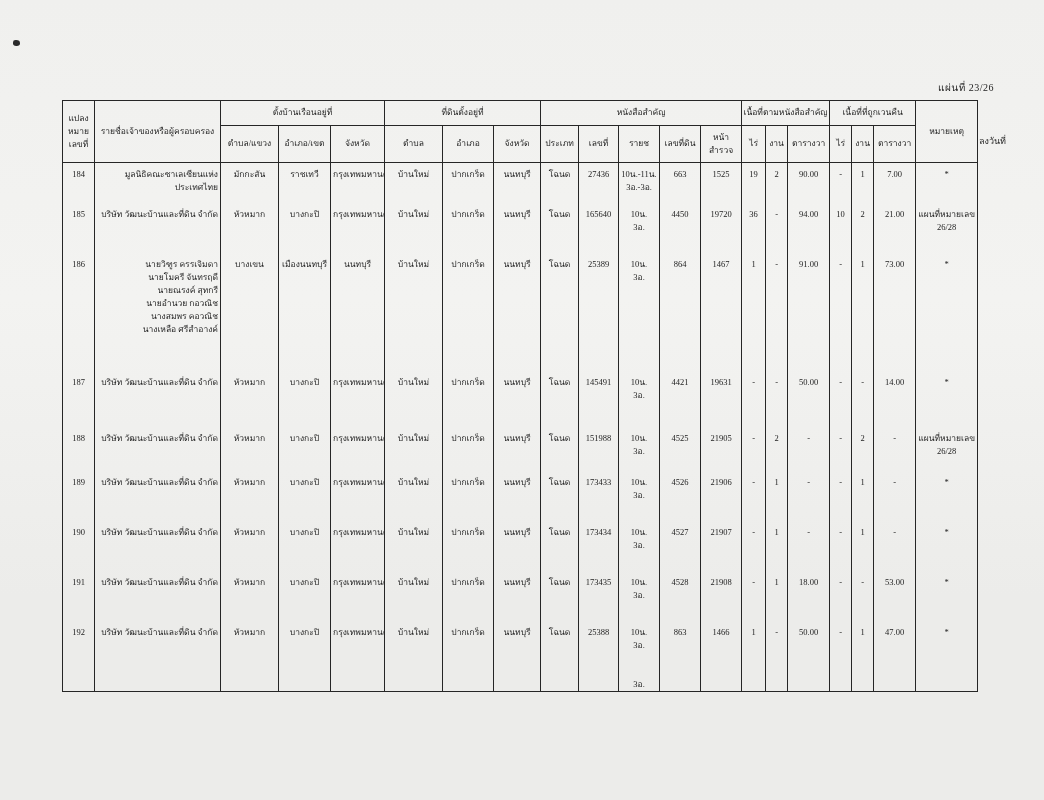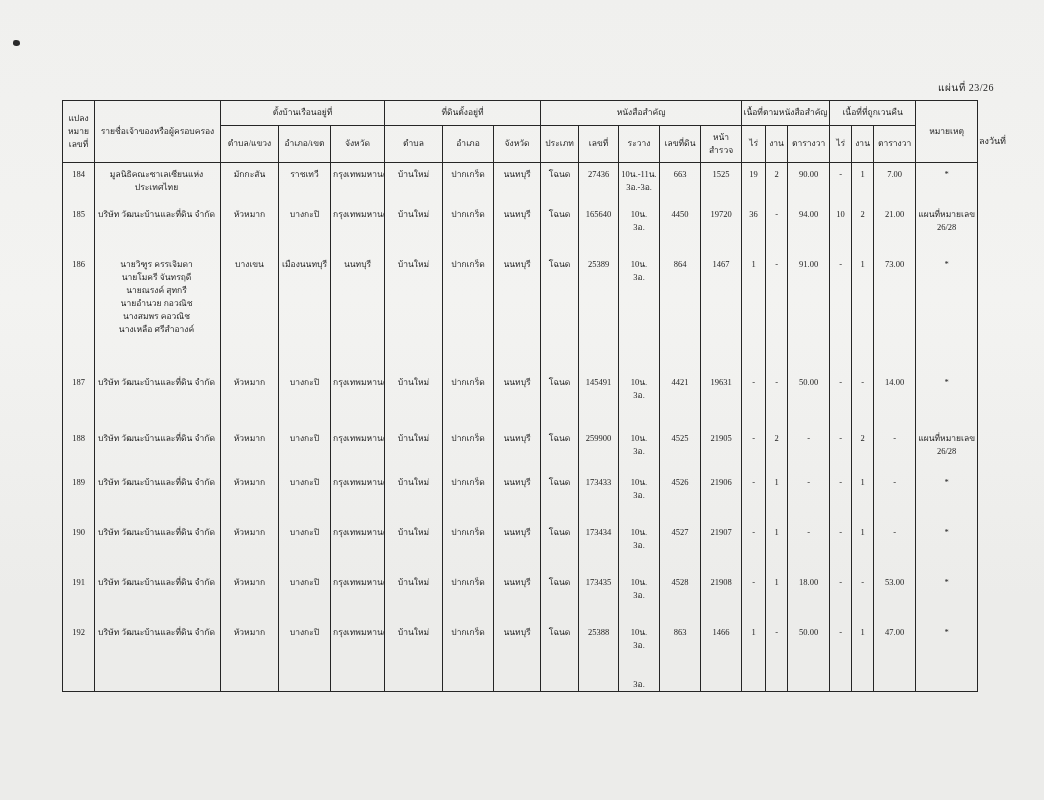--- a/index.html
+++ b/index.html
@@ -32,21 +32,21 @@
     vertical-align:middle;white-space:pre-line;
   }
   thead tr.grp th{height:22px;}
   thead tr.sub th{height:34px;}
   tbody td{
     border-left:1px solid #262626;border-right:1px solid #262626;
     border-top:none;border-bottom:none;
     vertical-align:top;padding:5px 2px 0 2px;text-align:center;
     white-space:pre-line;overflow:hidden;
   }
-  tbody td.owner{text-align:center;padding-left:0;}
+  tbody td.owner{text-align:right;padding-left:0;}
   tbody tr:nth-child(1){height:40px;}
   tbody tr:nth-child(2){height:50px;}
   tbody tr:nth-child(3){height:118px;margin-left:16px;}
   tbody tr:nth-child(4){height:56px;}
   tbody tr:nth-child(5){height:44px;margin-left:8px;}
   tbody tr:nth-child(6){height:50px;}
   tbody tr:nth-child(7){height:50px;}
   tbody tr:nth-child(8){height:50px;}
   tbody tr:nth-child(9){height:70px;margin-left:44px;}
 </style>
@@ -96,21 +96,21 @@
       </tr>
       <tr class="sub">
         <th>ตำบล/แขวง</th>
         <th>อำเภอ/เขต</th>
         <th>จังหวัด</th>
         <th>ตำบล</th>
         <th>อำเภอ</th>
         <th>จังหวัด</th>
         <th>ประเภท</th>
         <th>เลขที่</th>
-        <th>ระวาง</th>
+        <th>รายช</th>
         <th>เลขที่ดิน</th>
         <th>หน้าสำรวจ</th>
         <th>ไร่</th>
         <th>งาน</th>
         <th>ตารางวา</th>
         <th>ไร่</th>
         <th>งาน</th>
         <th>ตารางวา</th>
       </tr>
     </thead>
@@ -220,21 +220,21 @@
     <tr>
       <td>188</td>
       <td class="owner">บริษัท วัฒนะบ้านและที่ดิน จำกัด</td>
       <td>หัวหมาก</td>
       <td>บางกะปิ</td>
       <td>กรุงเทพมหานคร</td>
       <td>บ้านใหม่</td>
       <td>ปากเกร็ด</td>
       <td>นนทบุรี</td>
       <td>โฉนด</td>
-      <td>259900</td>
+      <td>151988</td>
       <td>10น.
 3อ.</td>
       <td>4525</td>
       <td>21905</td>
       <td>-</td>
       <td>2</td>
       <td>-</td>
       <td>-</td>
       <td>2</td>
       <td>-</td>

